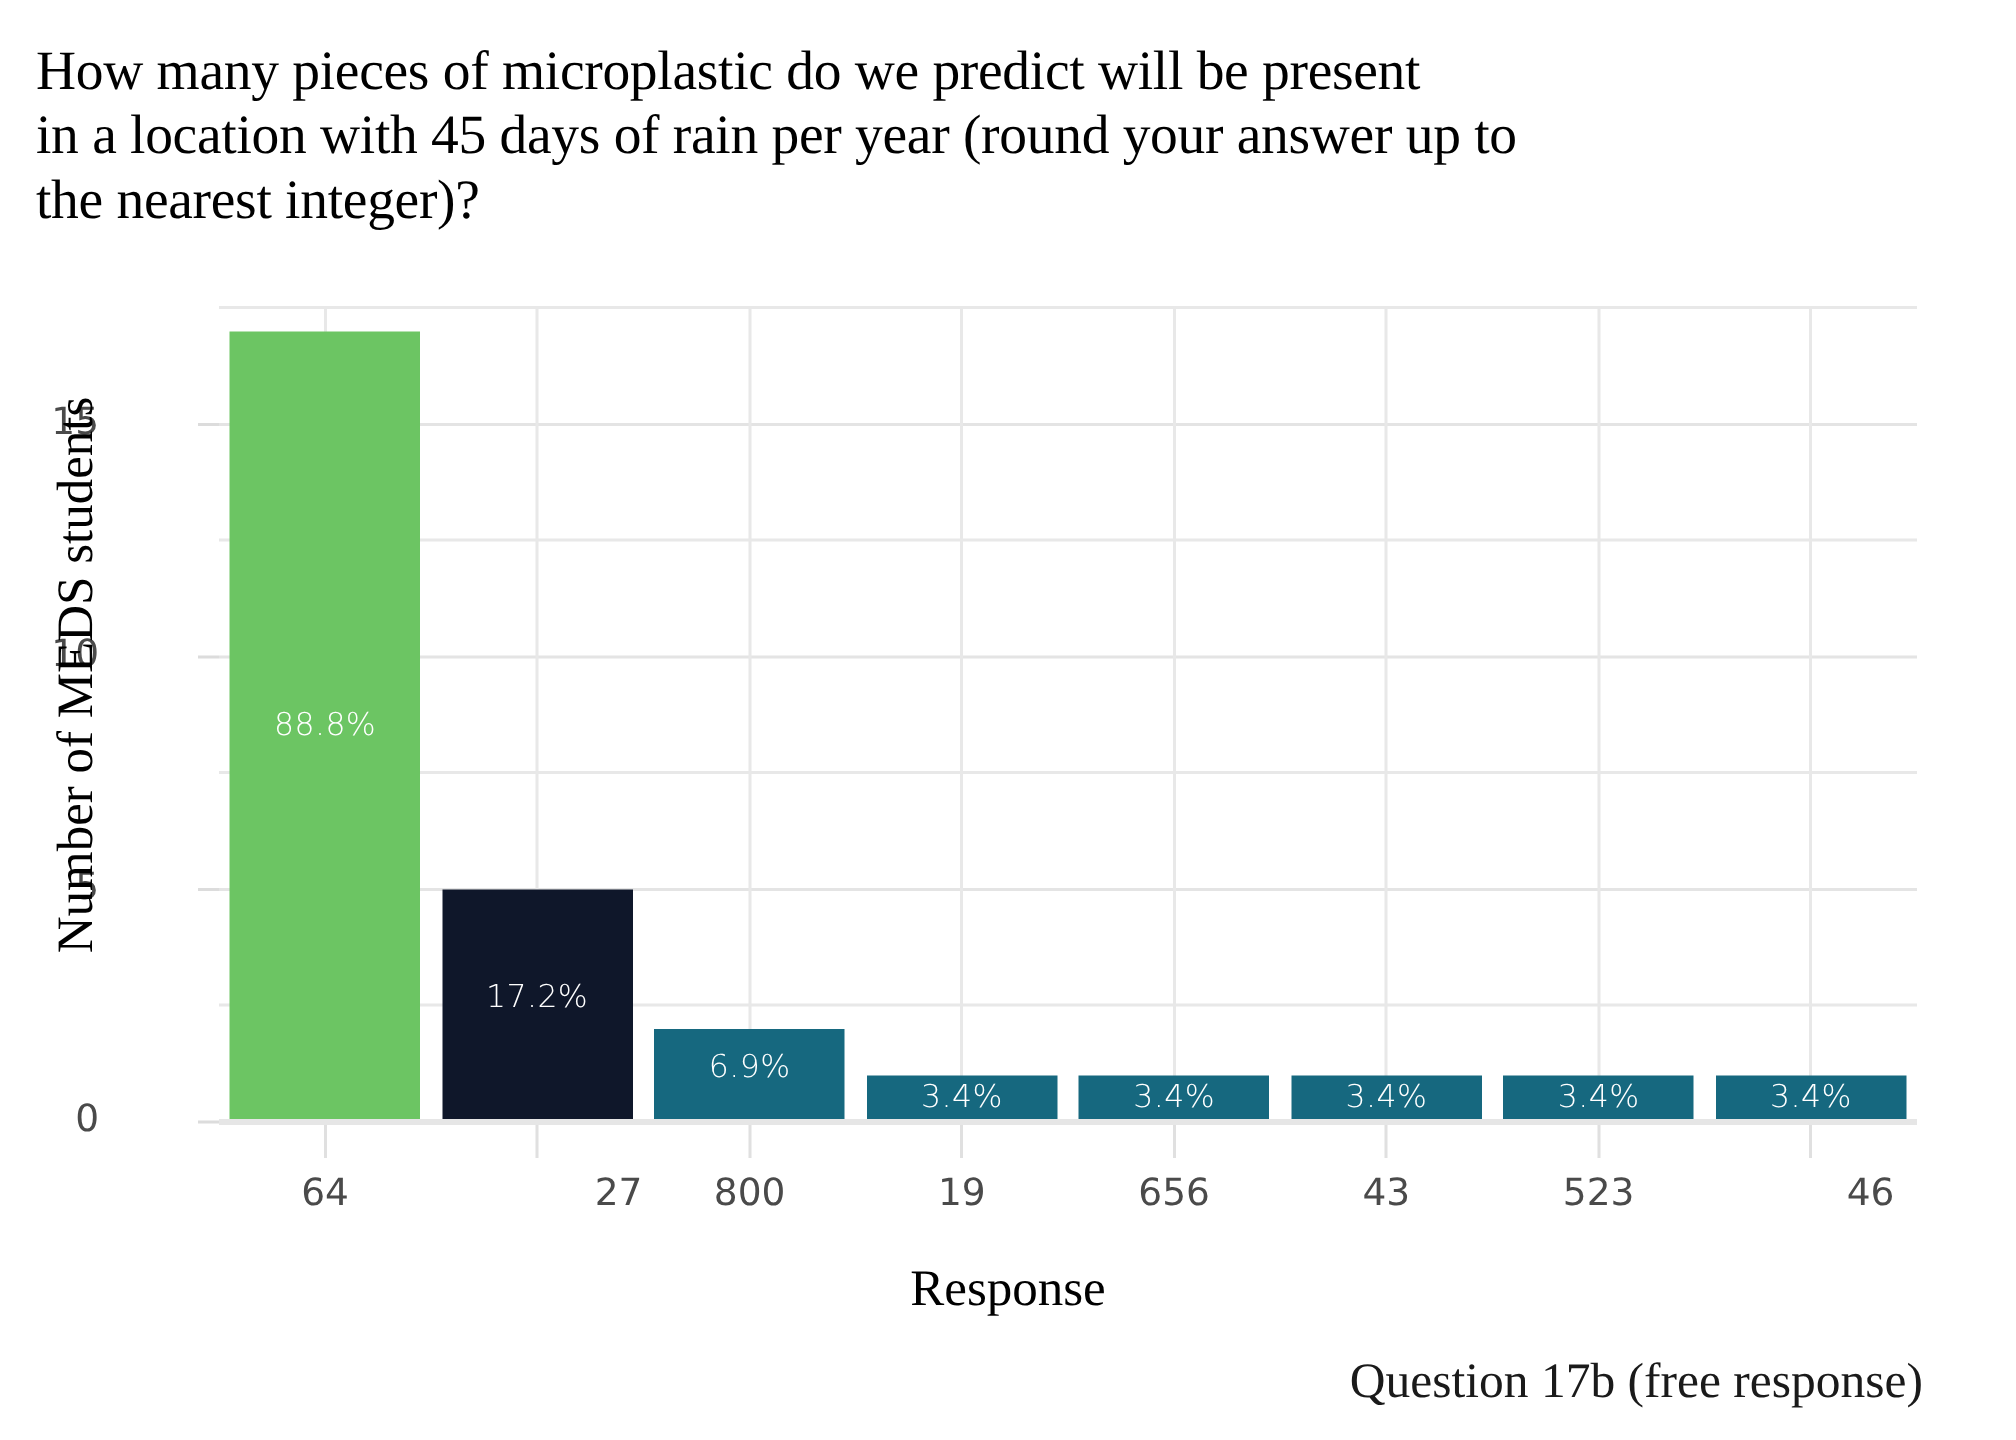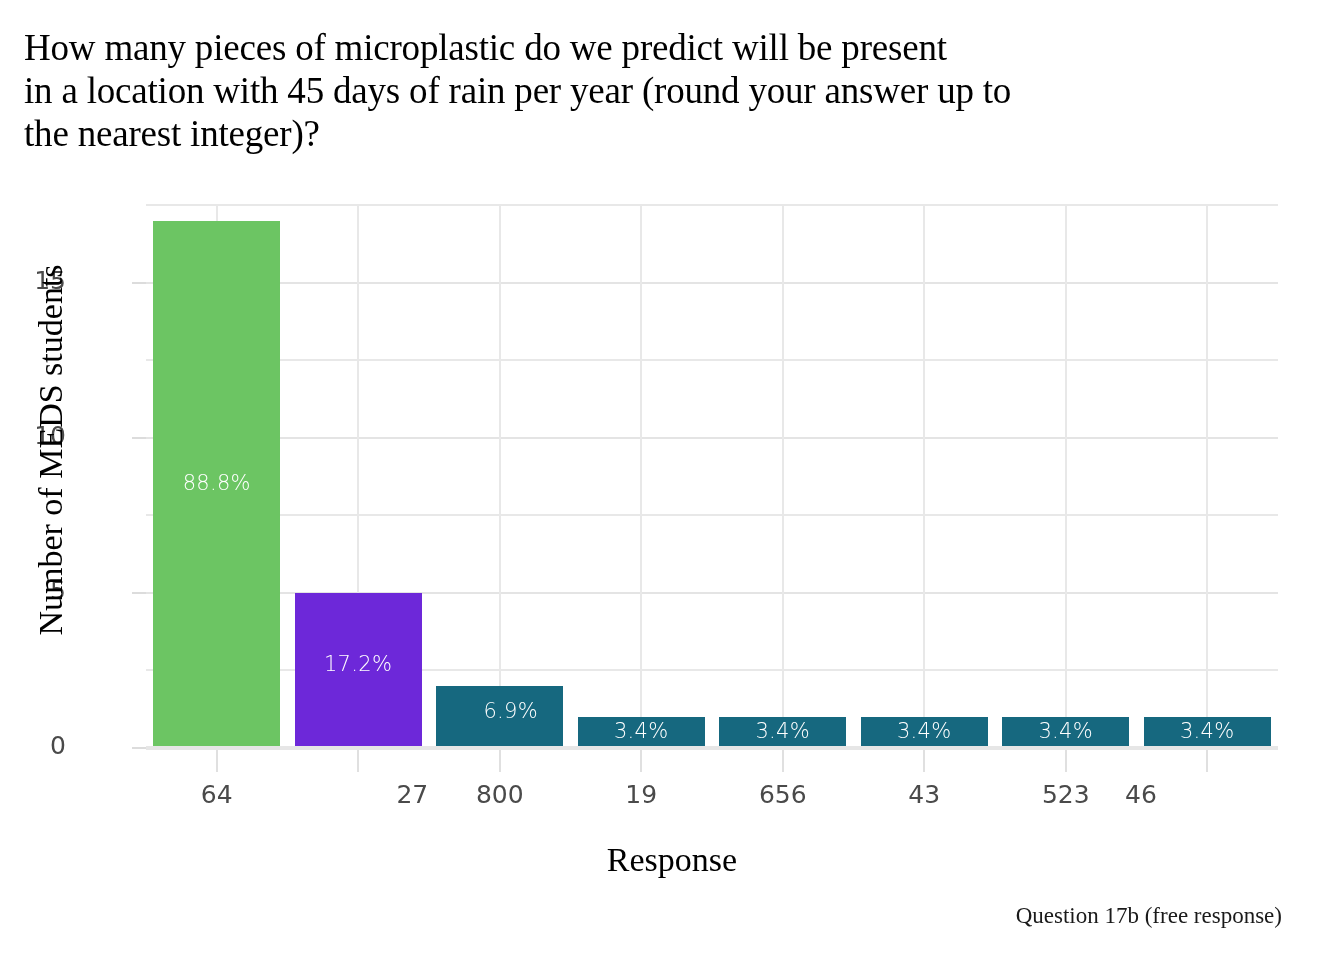--- a/index.html
+++ b/index.html
@@ -137,21 +137,21 @@
     font-size: 34px;
     color: #000000;
   }
 
   
   #caption {
     position: absolute;
     right: 62px;
     top: 903px;
     font-family: "Liberation Serif", serif;
-    font-size: 23px;
+    font-size: 33px;
     color: #1a1a1a;
   }
 </style>
 </head>
 <body>
 
 <div id="chart-title">How many pieces of microplastic do we predict will be present
 in a location with 45 days of rain per year (round your answer up to
 the nearest integer)?</div>
 
@@ -173,25 +173,25 @@
       <div class="gridline-v" style="left: 494.25px;"></div>
       <div class="gridline-v" style="left: 635.75px;"></div>
       <div class="gridline-v" style="left: 777.25px;"></div>
       <div class="gridline-v" style="left: 918.75px;"></div>
       <div class="gridline-v" style="left: 1060.25px;"></div>
     </div>
   <div id="bars">
       <div class="bar" style="left: 7.075px; width: 127.35px; height: 527.486px; background: rgb(108, 197, 99);">
         <span class="bar-label" style="top: 250.486px;">88.8%</span>
       </div>
-      <div class="bar" style="left: 148.575px; width: 127px; height: 155.143px; background: #6d28d9;">
+      <div class="bar" style="left: 148.575px; width: 127px; height: 155.143px; background: #0f172a;">
         <span class="bar-label" style="top: 59.1429px;">17.2%</span>
       </div>
       <div class="bar" style="left: 290.075px; width: 127.35px; height: 62.0571px; background: rgb(22, 104, 127);">
-        <span class="bar-label" style="top: 13.0571px; padding-left: 11px;">6.9%</span>
+        <span class="bar-label" style="top: 13.0571px;">6.9%</span>
       </div>
       <div class="bar" style="left: 431.575px; width: 127.35px; height: 31.0286px; background: rgb(22, 104, 127);">
         <span class="bar-label" style="top: 2.51429px;">3.4%</span>
       </div>
       <div class="bar" style="left: 573.075px; width: 127.35px; height: 31.0286px; background: rgb(22, 104, 127);">
         <span class="bar-label" style="top: 2.51429px;">3.4%</span>
       </div>
       <div class="bar" style="left: 714.575px; width: 127.35px; height: 31.0286px; background: rgb(22, 104, 127);">
         <span class="bar-label" style="top: 2.51429px;">3.4%</span>
       </div>
@@ -225,20 +225,20 @@
     <div class="xtick" style="left: 429.75px; width: 140px;">800</div>
     <div class="xtick-mark" style="left: 640.25px;"></div>
     <div class="xtick" style="left: 571.25px; width: 140px;">19</div>
     <div class="xtick-mark" style="left: 781.75px;"></div>
     <div class="xtick" style="left: 712.75px; width: 140px;">656</div>
     <div class="xtick-mark" style="left: 923.25px;"></div>
     <div class="xtick" style="left: 854.25px; width: 140px;">43</div>
     <div class="xtick-mark" style="left: 1064.75px;"></div>
     <div class="xtick" style="left: 995.75px; width: 140px;">523</div>
     <div class="xtick-mark" style="left: 1206.25px;"></div>
-    <div class="xtick" style="left: 1071px; width: 140px;">46</div>
+    <div class="xtick" style="left: 1177px; width: 140px;">46</div>
   </div>
 
 <div id="ylabel">Number of MEDS students</div>
 
 <div id="xlabel">Response</div>
 
 <div id="caption">Question 17b (free response)</div>
 
 </body></html>

